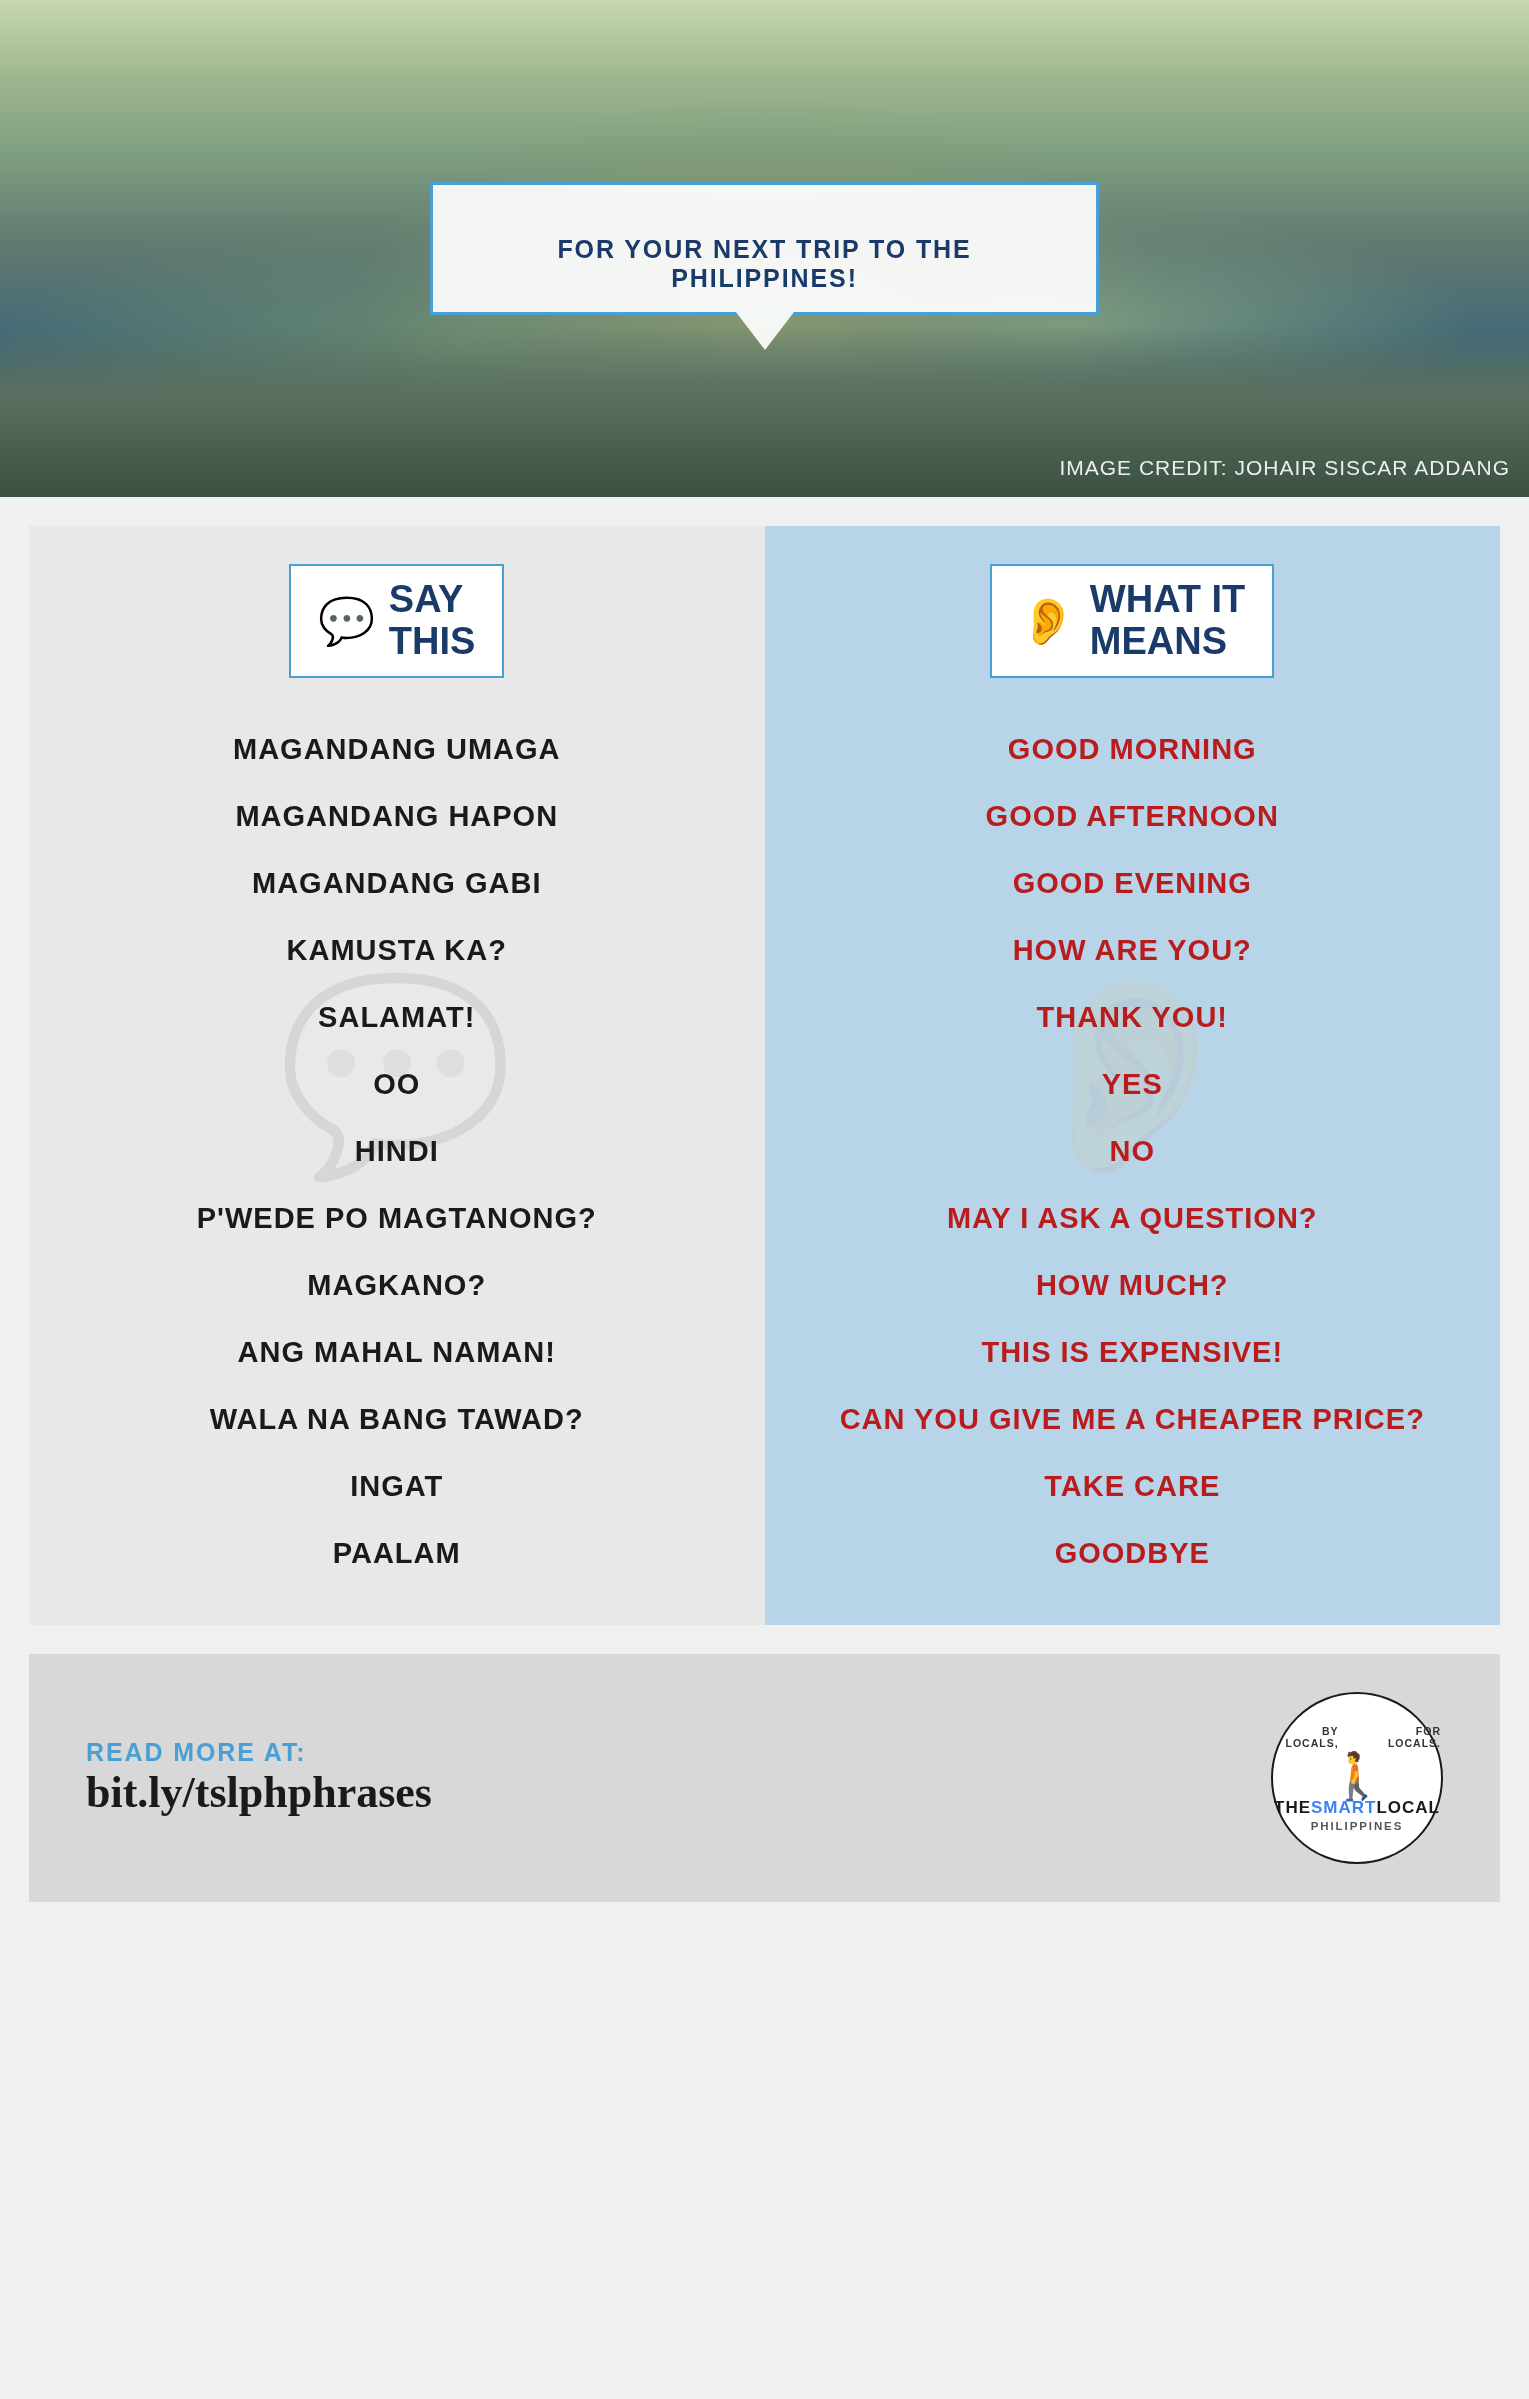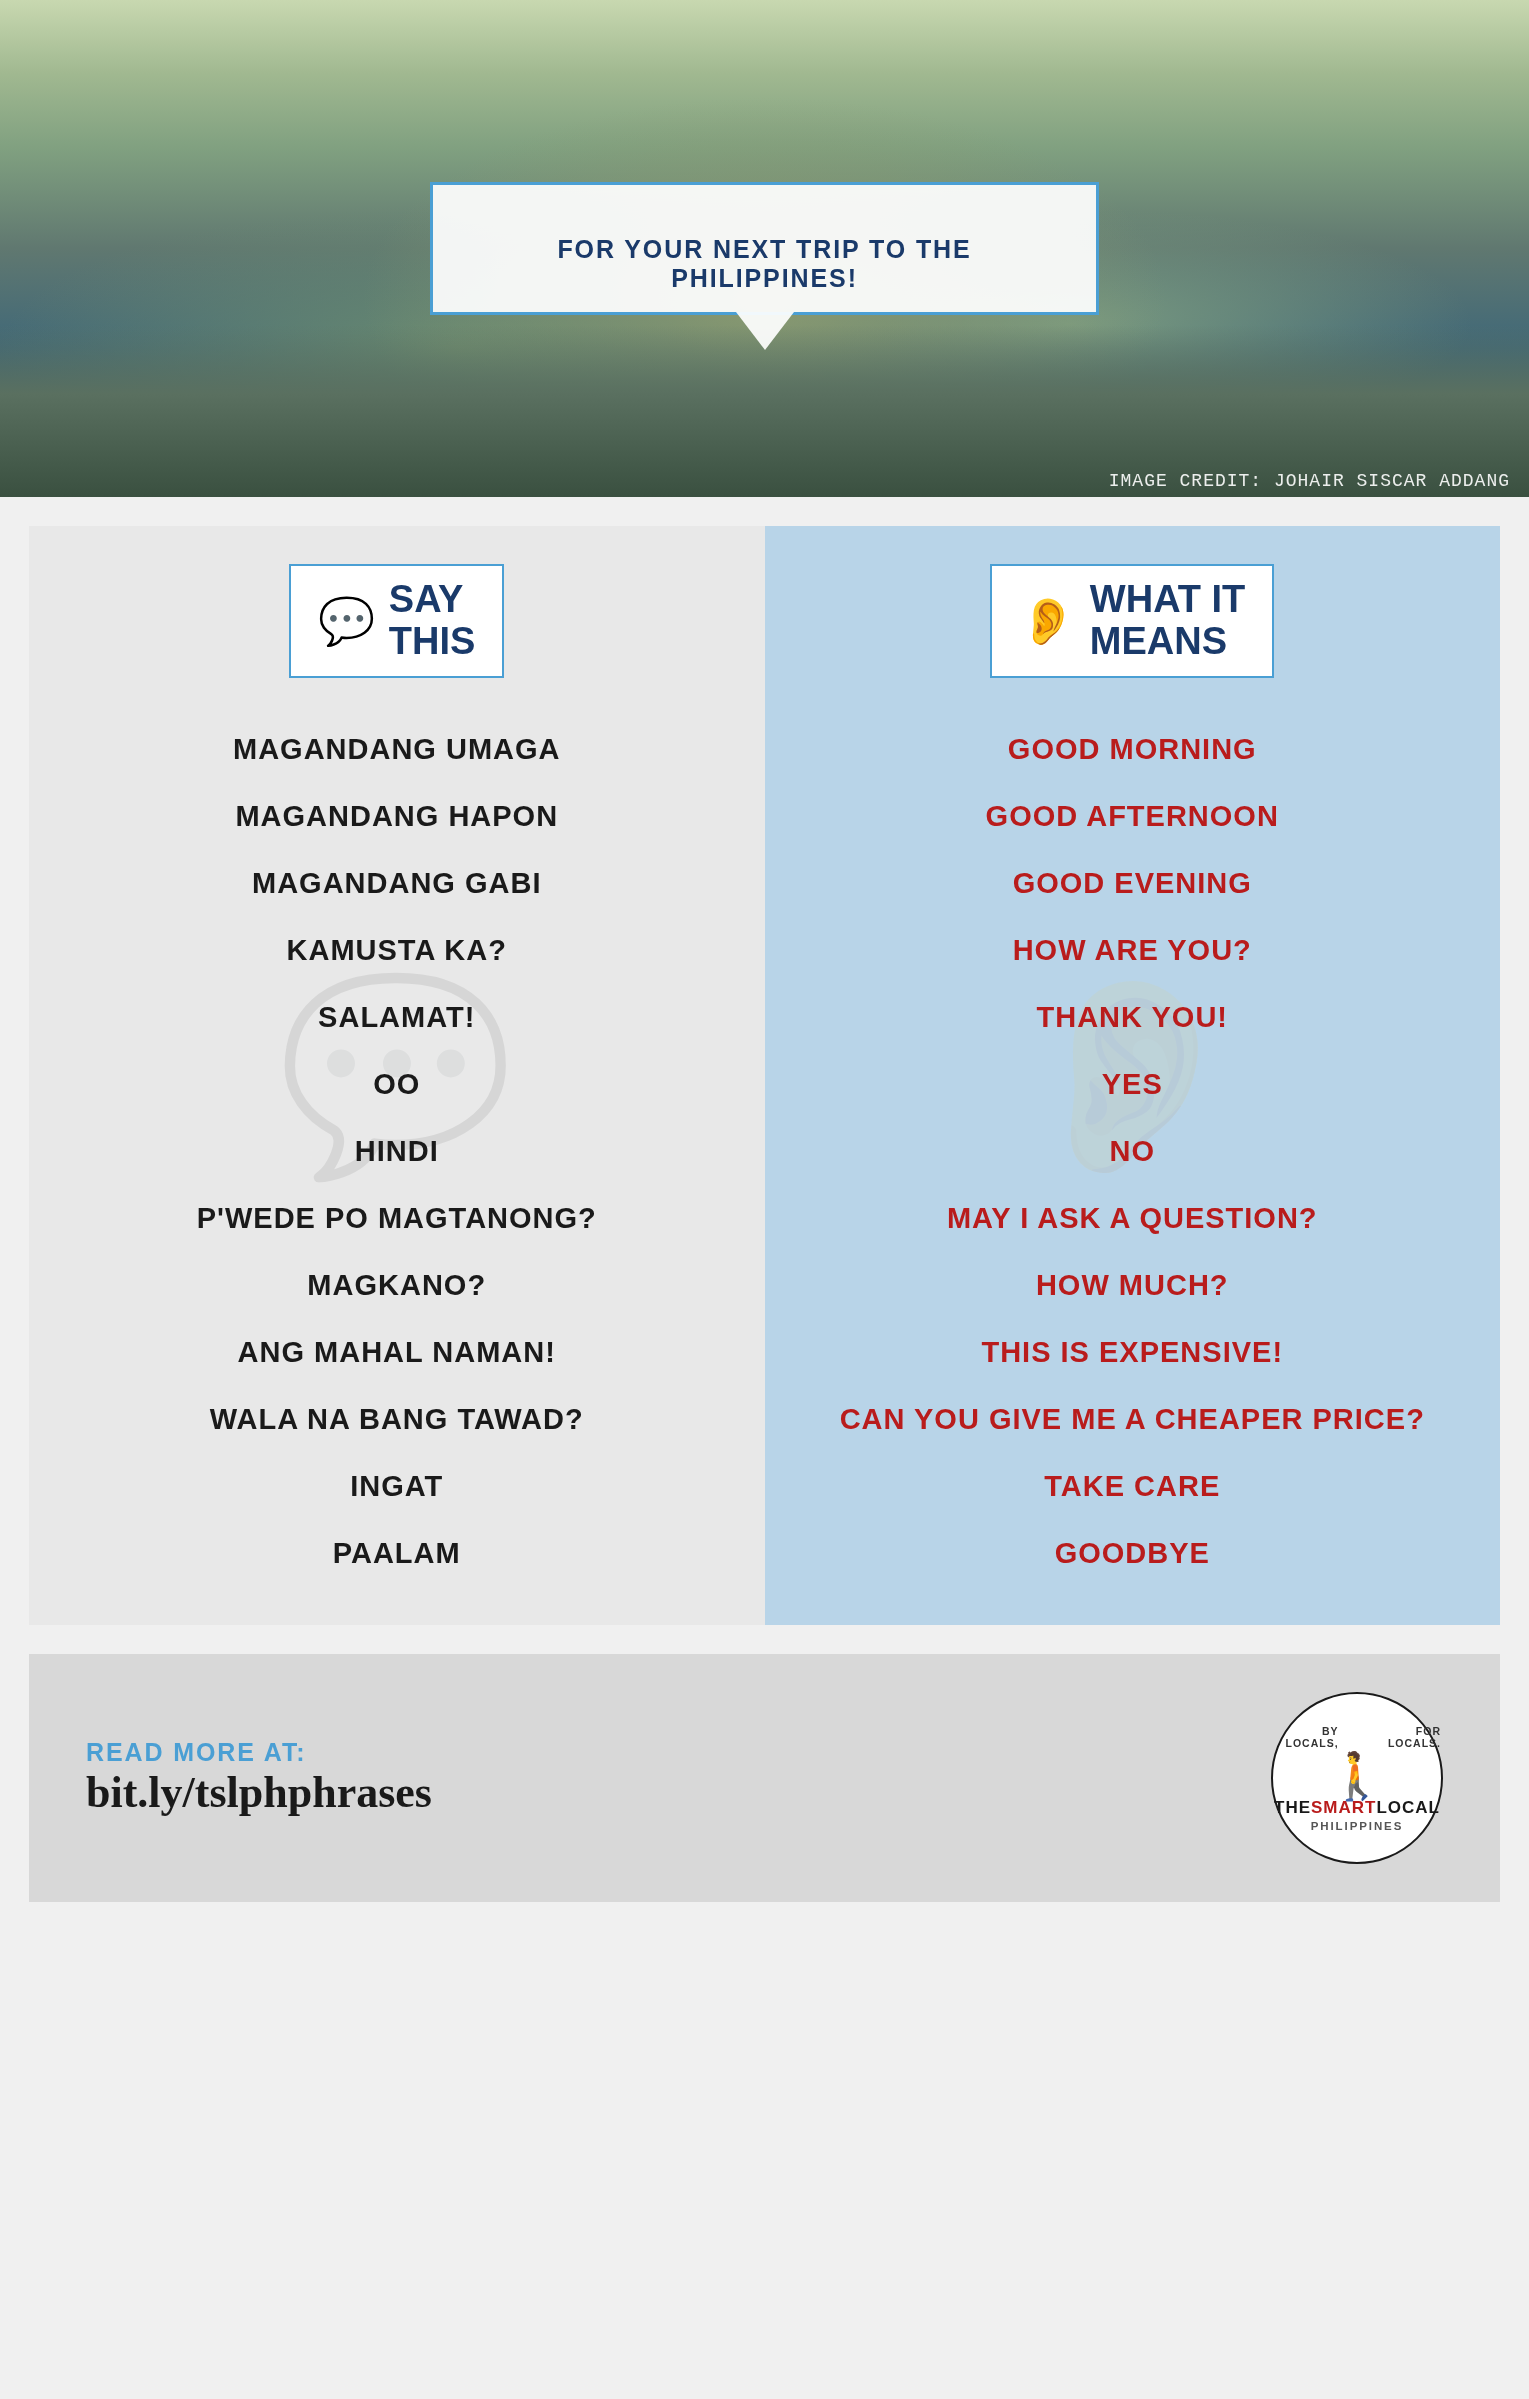--- a/index.html
+++ b/index.html
@@ -68,26 +68,26 @@
     .hero-subtitle {
       font-size: 25px;
       font-weight: 700;
       color: #1a3a6a;
       text-transform: uppercase;
       letter-spacing: 1.9px;
       margin-top: 11.5px;
     }
     .image-credit {
       position: absolute;
-      bottom: 6px;
+      bottom: 17px;
       right: 19px;
       color: white;
-      font-size: 18px;
+      font-size: 21px;
       font-weight: 400;
-      font-family: Liberation Mono, monospace;
+      font-family: Liberation Sans, sans-serif;
       text-transform: uppercase;
       letter-spacing: 1px;
       opacity: 0.9;
     }
 
     
     .main-content {
       display: flex;
       width: 100%;
       padding: 29px;
@@ -233,21 +233,21 @@
     }
     .logo-brand {
       font-size: 17px;
       font-weight: 900;
       text-transform: uppercase;
       letter-spacing: 1px;
       color: #1a1a1a;
       line-height: 1.1;
     }
     .logo-brand span {
-      color: #b91c1c;
+      color: #3b82f6;
       margin-top: 48px;
     }
     .logo-sub {
       font-size: 11.5px;
       font-weight: 700;
       color: #555;
       letter-spacing: 1.9px;
       text-transform: uppercase;
       margin-top: 1.9px;
     }

